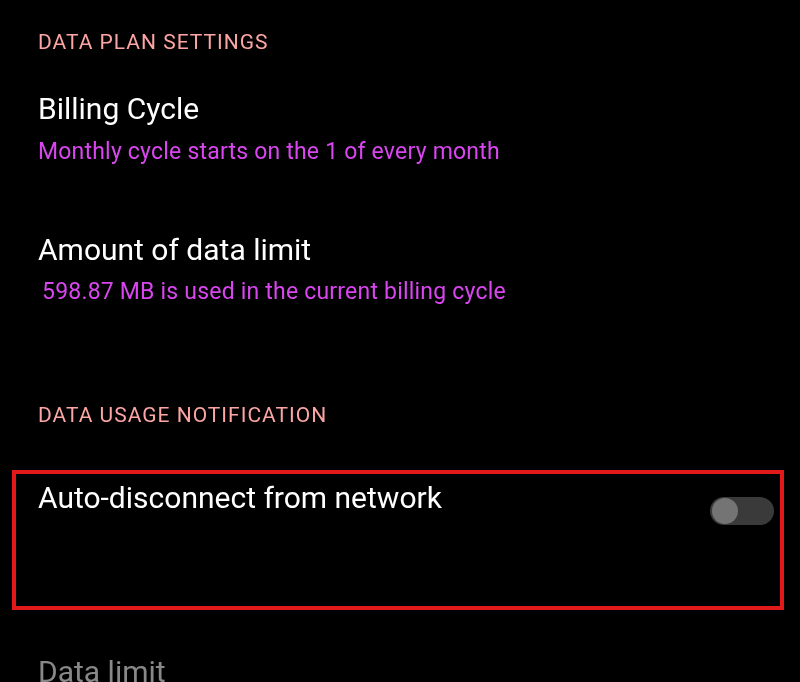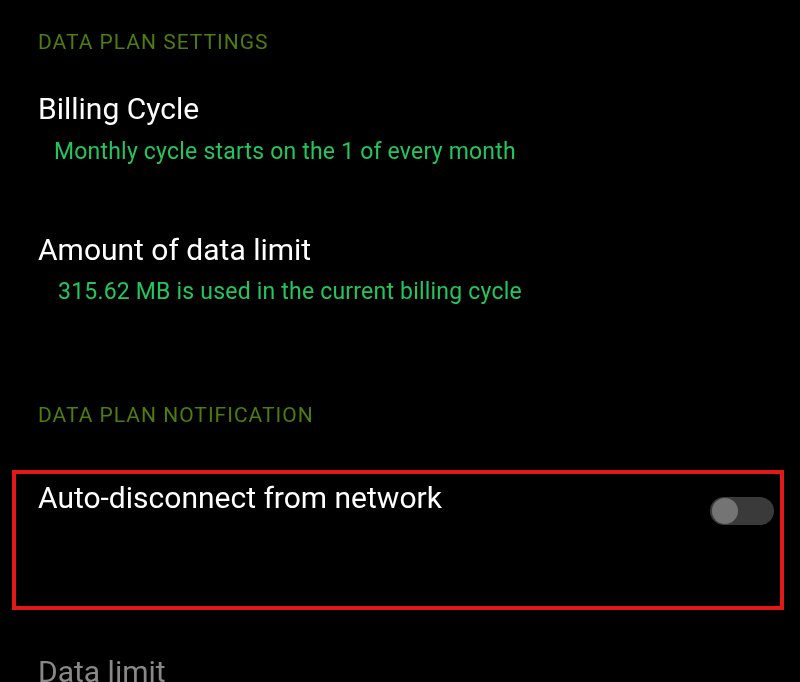--- a/index.html
+++ b/index.html
@@ -13,21 +13,21 @@
       background-color: #000000;
       font-family: -apple-system, BlinkMacSystemFont, 'Segoe UI', Roboto, Helvetica, Arial, sans-serif;
       color: #ffffff;
       overflow: hidden;
       position: relative;
     }
     .section-header {
       font-size: 21px;
       font-weight: 400;
       letter-spacing: 1px;
-      color: #4d7c0f;
+      color: #fca5a5;
       padding-left: 38px;
     }
     .section-header.first {
       padding-top: 30px;
       padding-bottom: 36px;
     }
     .section-header.second {
       padding-top: 96px;
       padding-bottom: 24px;
     }
@@ -38,24 +38,23 @@
     .item-title {
       font-size: 30px;
       font-weight: 400;
       color: #ffffff;
       line-height: 1.25;
       margin-bottom: 8px;
     }
     .item-subtitle {
       font-size: 23px;
       font-weight: 400;
-      color: #22c55e;
+      color: #d946ef;
       line-height: 1.35;
       letter-spacing: 0.2px;
-      margin-left: 16px;
     }
     .item-billing {
       padding-top: 0;
       padding-bottom: 50px;
     }
     .item-data-used {
       padding-top: 14px;
       padding-bottom: 0;
     }
     .item-data-used .item-subtitle {
@@ -115,24 +114,24 @@
 
 <div class="section-header first">DATA PLAN SETTINGS</div>
 
 <div class="item item-billing">
   <div class="item-title">Billing Cycle</div>
   <div class="item-subtitle">Monthly cycle starts on the 1 of every month</div>
 </div>
 
 <div class="item item-data-used">
   <div class="item-title">Amount of data limit</div>
-  <div class="item-subtitle">315.62 MB is used in the current billing cycle</div>
+  <div class="item-subtitle">598.87 MB is used in the current billing cycle</div>
 </div>
 
-<div class="section-header second">DATA PLAN NOTIFICATION</div>
+<div class="section-header second">DATA USAGE NOTIFICATION</div>
 
 <div class="item item-auto-disconnect">
   <div class="text-area">
     <div class="item-title">Auto-disconnect from network</div>
   </div>
   <div class="toggle">
     <div class="toggle-knob"></div>
   </div>
 </div>
 

